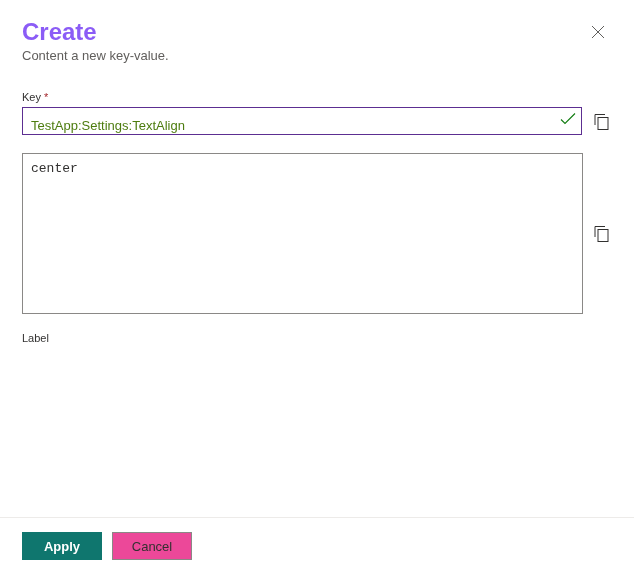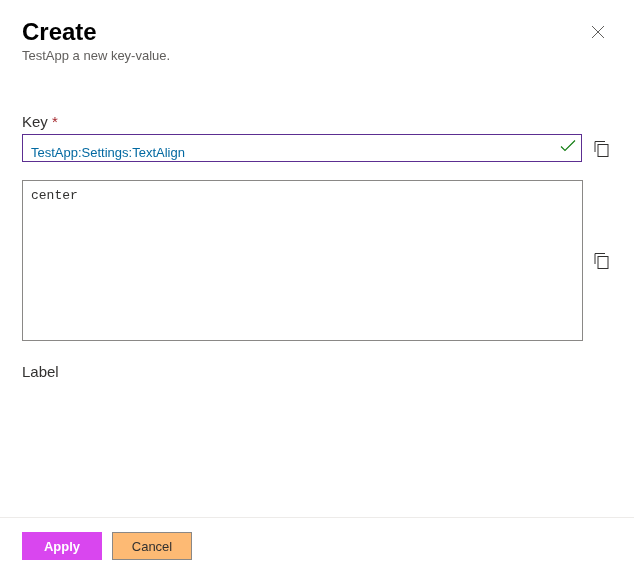--- a/index.html
+++ b/index.html
@@ -21,63 +21,62 @@
     .header {
       display: flex;
       justify-content: space-between;
       align-items: flex-start;
       margin-bottom: 28px;
     }
     .title-block { }
     .title {
       font-size: 24px;
       font-weight: 600;
-      color: #000000;
+      color: #8b5cf6;
       margin-bottom: 2px;
     }
     .subtitle {
       font-size: 13px;
       color: #605e5c;
     }
     .close-btn {
       width: 28px;
       height: 28px;
       display: flex;
       align-items: center;
       justify-content: center;
       cursor: pointer;
       color: #605e5c;
       font-size: 16px;
     }
 
     .field-group { margin-bottom: 18px; }
     .field-label {
-      font-size: 15px;
+      font-size: 11px;
       color: #323130;
       margin-bottom: 4px;
       display: block;
-      margin-top: 22px;
     }
     .req { color: #a4262c; }
 
     .input-row {
       display: flex;
       align-items: flex-start;
       gap: 8px;
     }
     .input-row > .input-wrap { flex: 1; }
 
     .text-input {
       width: 100%;
       height: 28px;
       padding: 8px 28px 0 8px;
       border: 1px solid #5c2e91;
       font-size: 13px;
       font-family: inherit;
-      color: #0369a1;
+      color: #4d7c0f;
       outline: none;
     }
     .text-input.plain {
       border: 1px solid #8a8886;
       padding-right: 8px;
     }
     .text-input.search {
       padding-left: 26px;
     }
     .text-input::placeholder { color: #a19f9d; }
@@ -139,41 +138,41 @@
     .btn {
       height: 28px;
       padding: 0 18px;
       font-size: 13px;
       font-family: inherit;
       border: 1px solid transparent;
       cursor: pointer;
       min-width: 80px;
     }
     .btn-primary {
-      background: #d946ef;
+      background: #0f766e;
       color: #fff;
       font-weight: 600;
     }
     .btn-secondary {
-      background: #fdba74;
+      background: #ec4899;
       color: #323130;
       border-color: #8a8886;
     }
 
     .form-area { flex: 1; overflow: auto; }
   </style>
 </head>
 <body>
 
 <div class="panel">
 
   <div class="header">
     <div class="title-block">
       <div class="title">Create</div>
-      <div class="subtitle">TestApp a new key-value.</div>
+      <div class="subtitle">Content a new key-value.</div>
     </div>
     <div class="close-btn">
       <svg width="14" height="14" viewBox="0 0 14 14">
           <path d="M1 1 L13 13 M13 1 L1 13" stroke="currentColor" stroke-width="1" fill="none"></path>
         </svg>
     </div>
   </div>
 
   <div class="form-area">
 

